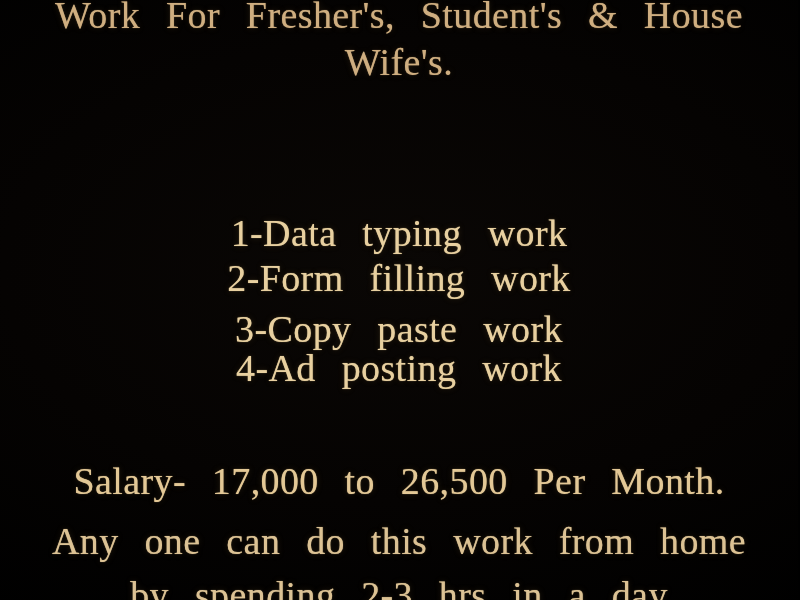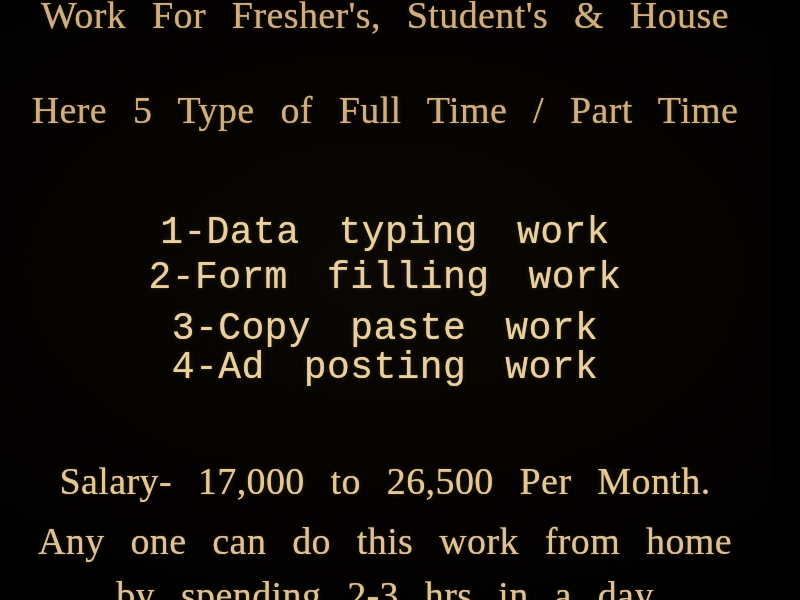--- a/index.html
+++ b/index.html
@@ -7,61 +7,61 @@
     padding: 0;
     background: #000;
   }
   .poster {
     position: relative;
     width: 770px;
     height: 600px;
     overflow: hidden;
     background: radial-gradient(ellipse 90% 70% at 50% 45%, #0a0705 0%, #050302 55%, #000000 100%);
     font-family: "Liberation Serif", "DejaVu Serif", serif;
+    padding-left: 28px;
   }
   .line {
     position: absolute;
     left: 0;
     right: 0;
     text-align: center;
     white-space: nowrap;
     line-height: 1;
     font-size: 38px;
     font-weight: 400;
     letter-spacing: 0.4px;
     word-spacing: 0.42em;
   }
   .heading {
     color: #cfae80;
     text-shadow: 0 0 1px rgba(200,170,120,0.75), 0 0 6px rgba(110,85,45,0.30);
   }
   .list-item {
     color: #e8d0a0;
     text-shadow: 0 0 1px rgba(230,205,155,0.75), 0 0 6px rgba(120,95,50,0.30);
-    font-family: Liberation Mono, monospace;
   }
   .salary {
     color: #e3c896;
     text-shadow: 0 0 1px rgba(225,198,148,0.75), 0 0 6px rgba(120,95,50,0.30);
     margin-top: 16px;
   }
   .footer-line {
     color: #dcc294;
     text-shadow: 0 0 1px rgba(218,192,145,0.75), 0 0 6px rgba(115,90,48,0.30);
   }
 </style>
 </head>
 <body>
 
 <div class="poster">
 
   <div class="line heading" style="top:-4px">Work For Fresher's, Student's &amp; House</div>
 
+  <div class="line heading" style="top:43px">Wife's.</div>
 
-  <div class="line heading" style="top:91px">Here 5 Type of Full Time / Part Time</div>
 
 
   <div class="line list-item" style="top:214px">1-Data typing work</div>
 
   <div class="line list-item" style="top:259px">2-Form filling work</div>
 
   <div class="line list-item" style="top:310px">3-Copy paste work</div>
 
   <div class="line list-item" style="top:349px">4-Ad posting work</div>
 

